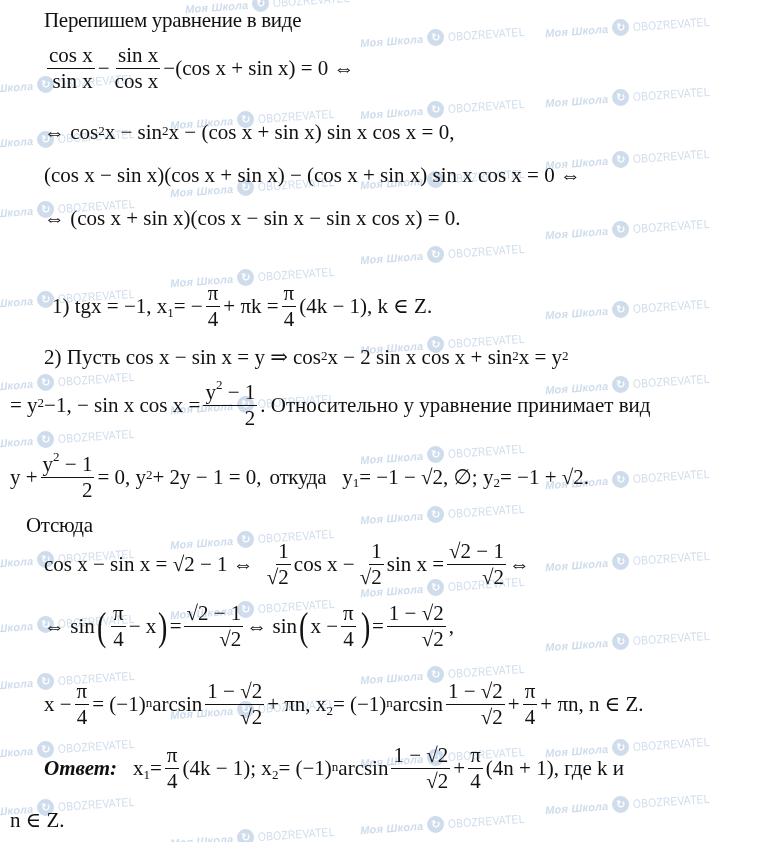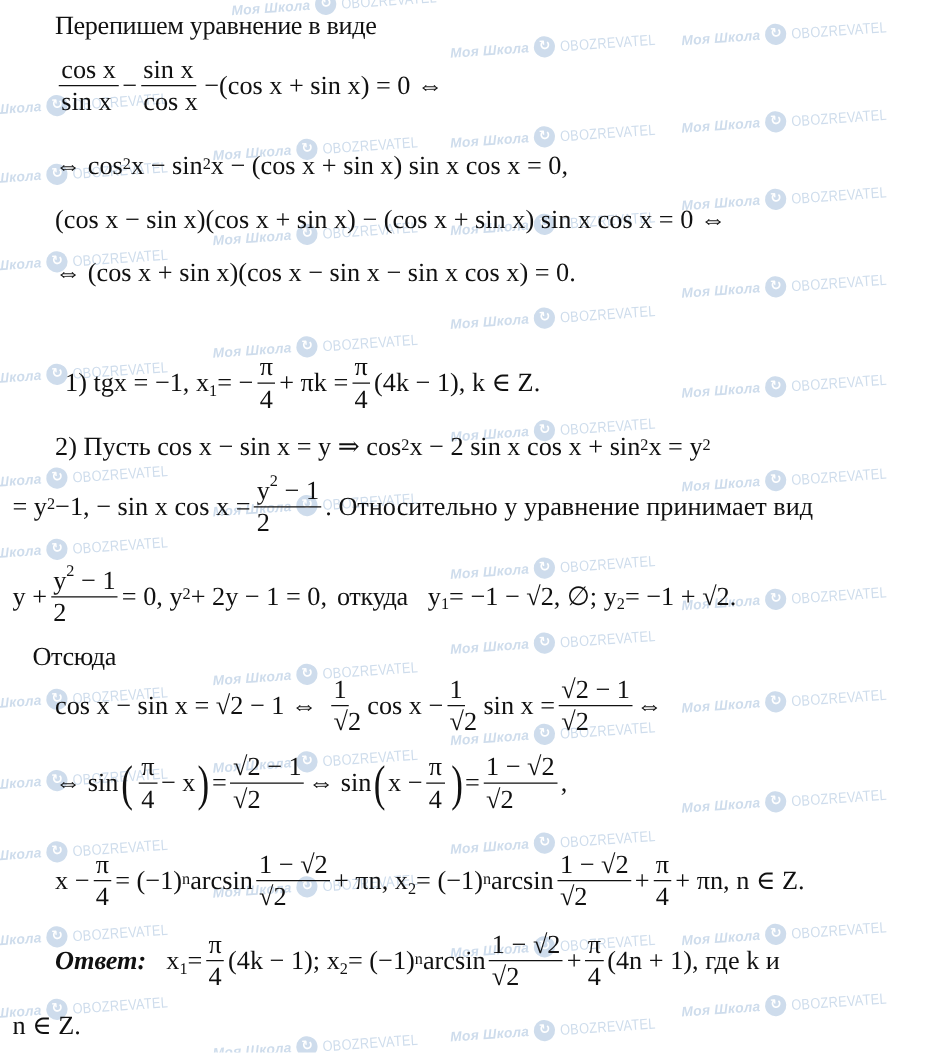--- a/index.html
+++ b/index.html
@@ -20,21 +20,21 @@
     display: inline-flex; align-items: center; justify-content: center;
     color: #fff; font-size: 11px; font-weight: bold; line-height: 1;
   }
   .wm .wm-site { font-size: 12px; letter-spacing: 0.3px; transform: scaleX(0.85); transform-origin: left center; }
 
   .doc { position: absolute; inset: 0; z-index: 1; }
   .line { position: absolute; display: flex; align-items: center; white-space: nowrap; font-size: 21px; }
   .txt { font-family: "Liberation Serif", serif; letter-spacing: -0.3px; }
   .m { font-family: "Liberation Serif", "DejaVu Serif", serif; }
   .i { }
-  .frac { display: inline-flex; flex-direction: column; align-items: flex-start; vertical-align: middle; margin: 0 3px; line-height: 1.1; }
+  .frac { display: inline-flex; flex-direction: column; align-items: flex-end; vertical-align: middle; margin: 0 3px; line-height: 1.1; }
   .frac .num { padding: 0 2px 1px; border-bottom: 1.5px solid #111; }
   .frac .den { padding: 1px 2px 0; }
   .sup { font-size: 13px; vertical-align: super; position: relative; top: -2px; }
   .sub { font-size: 13px; position: relative; top: 6px; }
   .paren-big { font-size: 40px; font-weight: 200; line-height: 1; transform: scaleX(0.7); display: inline-block; }
   .sp { display: inline-block; width: 8px; }
   .sp2 { display: inline-block; width: 16px; }
   .answer { font-style: italic; font-weight: bold; }
 </style>
 </head>

